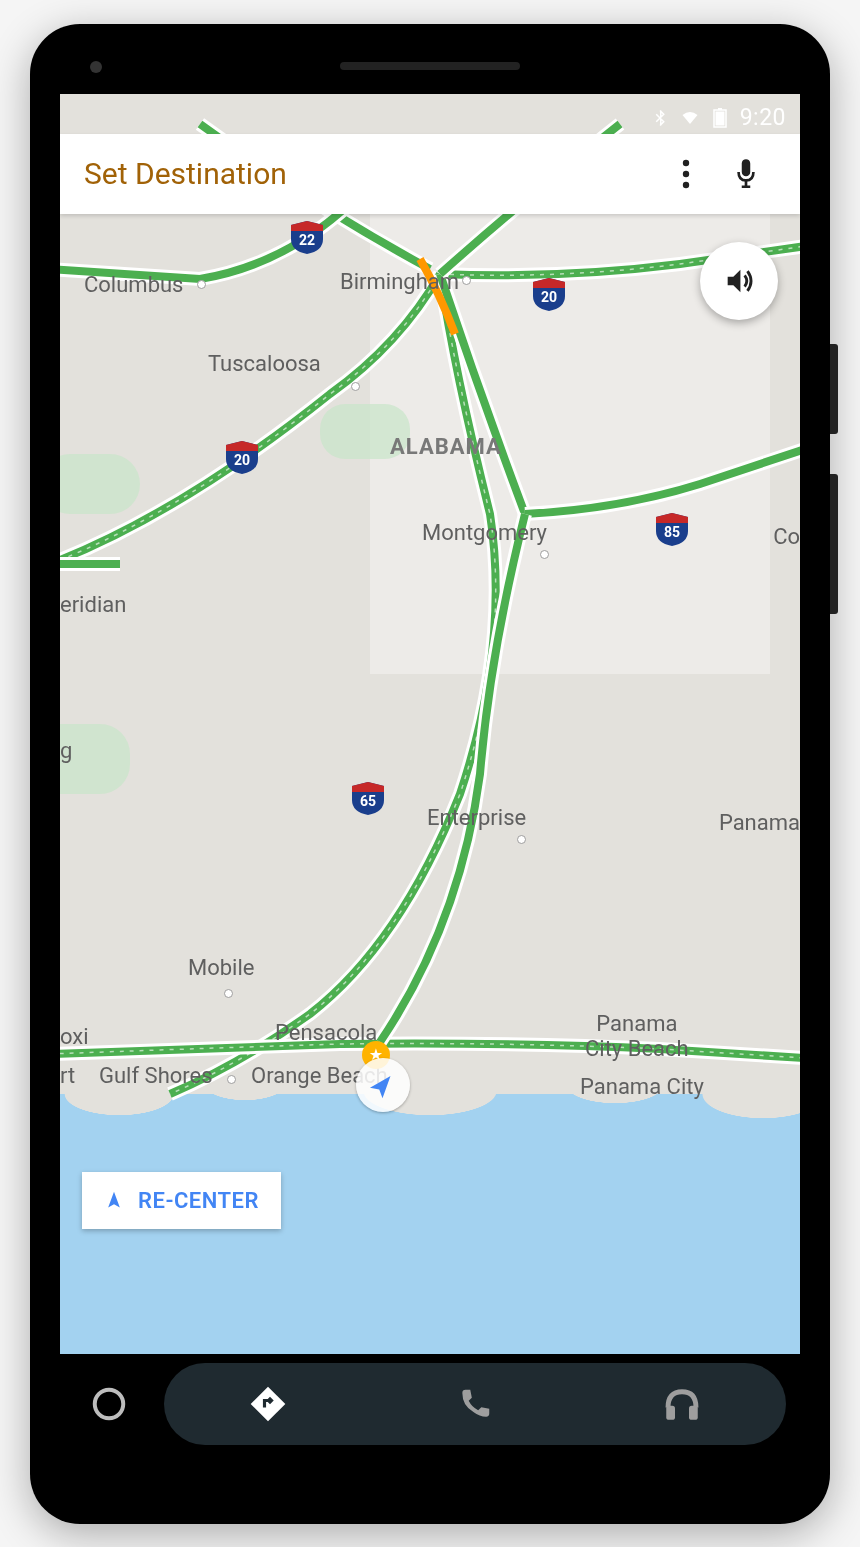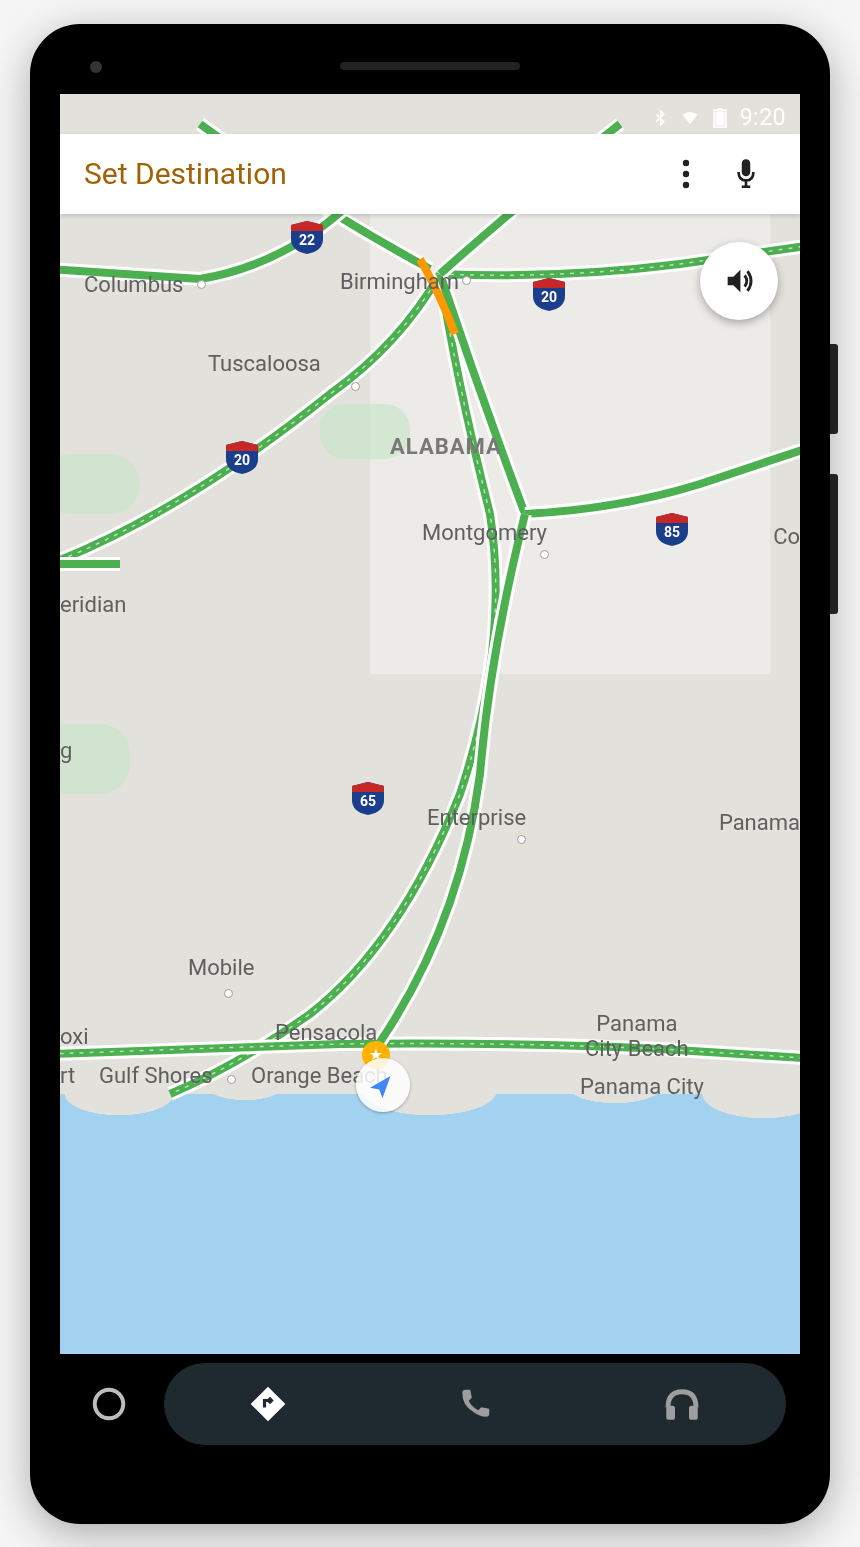--- a/index.html
+++ b/index.html
@@ -445,20 +445,26 @@
         </div>
 
         <div class="star-marker">★</div>
 
         <div class="location-marker">
           <svg width="28" height="28" viewBox="0 0 24 24">
             <path d="M12 2 L19 21 L12 17 L5 21 Z" fill="#4285f4" transform="rotate(40 12 12)"></path>
           </svg>
         </div>
 
+        <div class="recenter-btn">
+          <svg width="20" height="20" viewBox="0 0 24 24">
+            <path d="M12 2 L19 21 L12 17 L5 21 Z" fill="#4285f4"></path>
+          </svg>
+          <span>RE-CENTER</span>
+        </div>
       </div>
 
       <div class="status-bar">
         <span class="status-icon">
           <svg width="18" height="22" viewBox="0 0 24 24">
               <path d="M12 2 L17 7 L13 11 L13 2 M13 22 L13 13 L17 17 L12 22 M7 7 L13 13 M7 17 L13 11" stroke="#fff" stroke-width="2" fill="none"></path>
             </svg>
         </span>
         <span class="status-icon">
           <svg width="22" height="18" viewBox="0 0 24 24">

